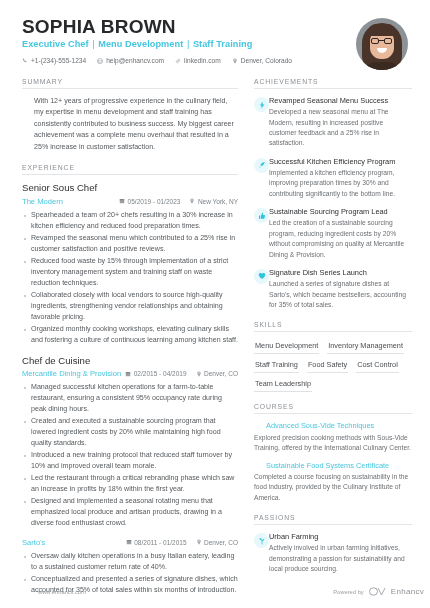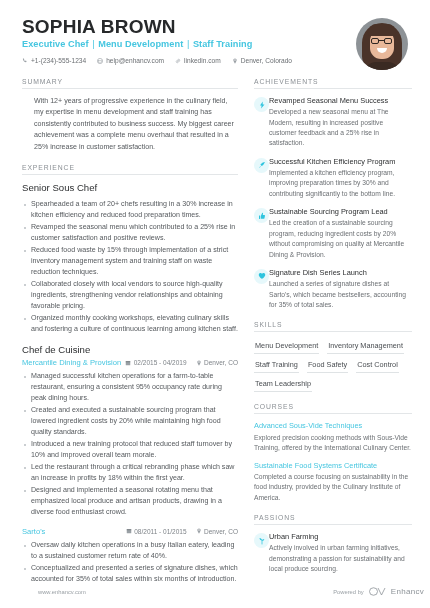--- a/index.html
+++ b/index.html
@@ -91,21 +91,21 @@
   .ach-title { font-size: 7.4px; color: #2d2f31; line-height: 1.32; }
   .ach-desc { font-size: 6.7px; line-height: 1.55; color: #6b6f73; margin-top: 1.5px; }
 
   .skills-wrap { display: flex; flex-wrap: wrap; gap: 4px 8px; }
   .skill {
     font-size: 7.3px; color: #4a4e52; padding: 2px 1px 3px 1px;
     border-bottom: 1px solid #dfe3e5;
   }
 
   .course { margin-bottom: 7px; }
-  .course-title { font-size: 7.4px; color: #46c6e0; line-height: 1.35; }
+  .course-title { font-size: 7.4px; color: #46c6e0; line-height: 1.35; margin-left: 12px; }
   .course-desc { font-size: 6.7px; line-height: 1.55; color: #6b6f73; margin-top: 1.5px; }
 
   
   .footer {
     position: absolute; left: 16px; bottom: 0; width: 430px;
     padding: 0 22px 12px 22px; display: flex; align-items: center;
   }
   .footer-url { font-size: 5.8px; color: #9aa0a5; }
   .footer-right { margin-left: auto; display: flex; align-items: center; gap: 5px; }
   .powered { font-size: 5.8px; color: #9aa0a5; }
@@ -174,20 +174,37 @@
       <div class="sec">
         <div class="sec-title">SUMMARY</div>
         <div class="summary-text">With 12+ years of progressive experience in the culinary field, my expertise in menu development and staff training has consistently contributed to business success. My biggest career achievement was a complete menu overhaul that resulted in a 25% increase in customer satisfaction.</div>
       </div>
 
       <div class="sec">
         <div class="sec-title">EXPERIENCE</div>
         <div id="jobs-container">
             <div class="job">
               <div class="job-title">Senior Sous Chef</div>
+     <div class="job-meta">
+       <span class="job-company">The Modern</span>
+       <span class="job-spacer"></span>
+       <span class="meta-chip">
+                  <svg width="6" height="6" viewBox="0 0 16 16">
+                    <rect x="2" y="3" width="12" height="11" rx="1" fill="#9aa0a5"></rect>
+                    <rect x="2" y="3" width="12" height="3" fill="#7e8388"></rect>
+                  </svg>
+                  <span>05/2019 - 01/2023</span>
+                </span>
+       <span class="meta-chip">
+                  <svg width="6" height="6" viewBox="0 0 16 16">
+                    <path d="M8 1C5.5 1 3.5 3 3.5 5.5 3.5 9 8 15 8 15s4.5-6 4.5-9.5C12.5 3 10.5 1 8 1zm0 6.2a1.8 1.8 0 1 1 0-3.6 1.8 1.8 0 0 1 0 3.6z" fill="#9aa0a5"></path>
+                  </svg>
+                  <span>New York, NY</span>
+                </span>
+     </div>
      <ul class="bullets">
                 <li>Spearheaded a team of 20+ chefs resulting in a 30% increase in kitchen efficiency and reduced food preparation times.</li>
                 <li>Revamped the seasonal menu which contributed to a 25% rise in customer satisfaction and positive reviews.</li>
                 <li>Reduced food waste by 15% through implementation of a strict inventory management system and training staff on waste reduction techniques.</li>
                 <li>Collaborated closely with local vendors to source high-quality ingredients, strengthening vendor relationships and obtaining favorable pricing.</li>
                 <li>Organized monthly cooking workshops, elevating culinary skills and fostering a culture of continuous learning among kitchen staff.</li>
               </ul>
             </div>
             <div class="job">
               <div class="job-title">Chef de Cuisine</div>

